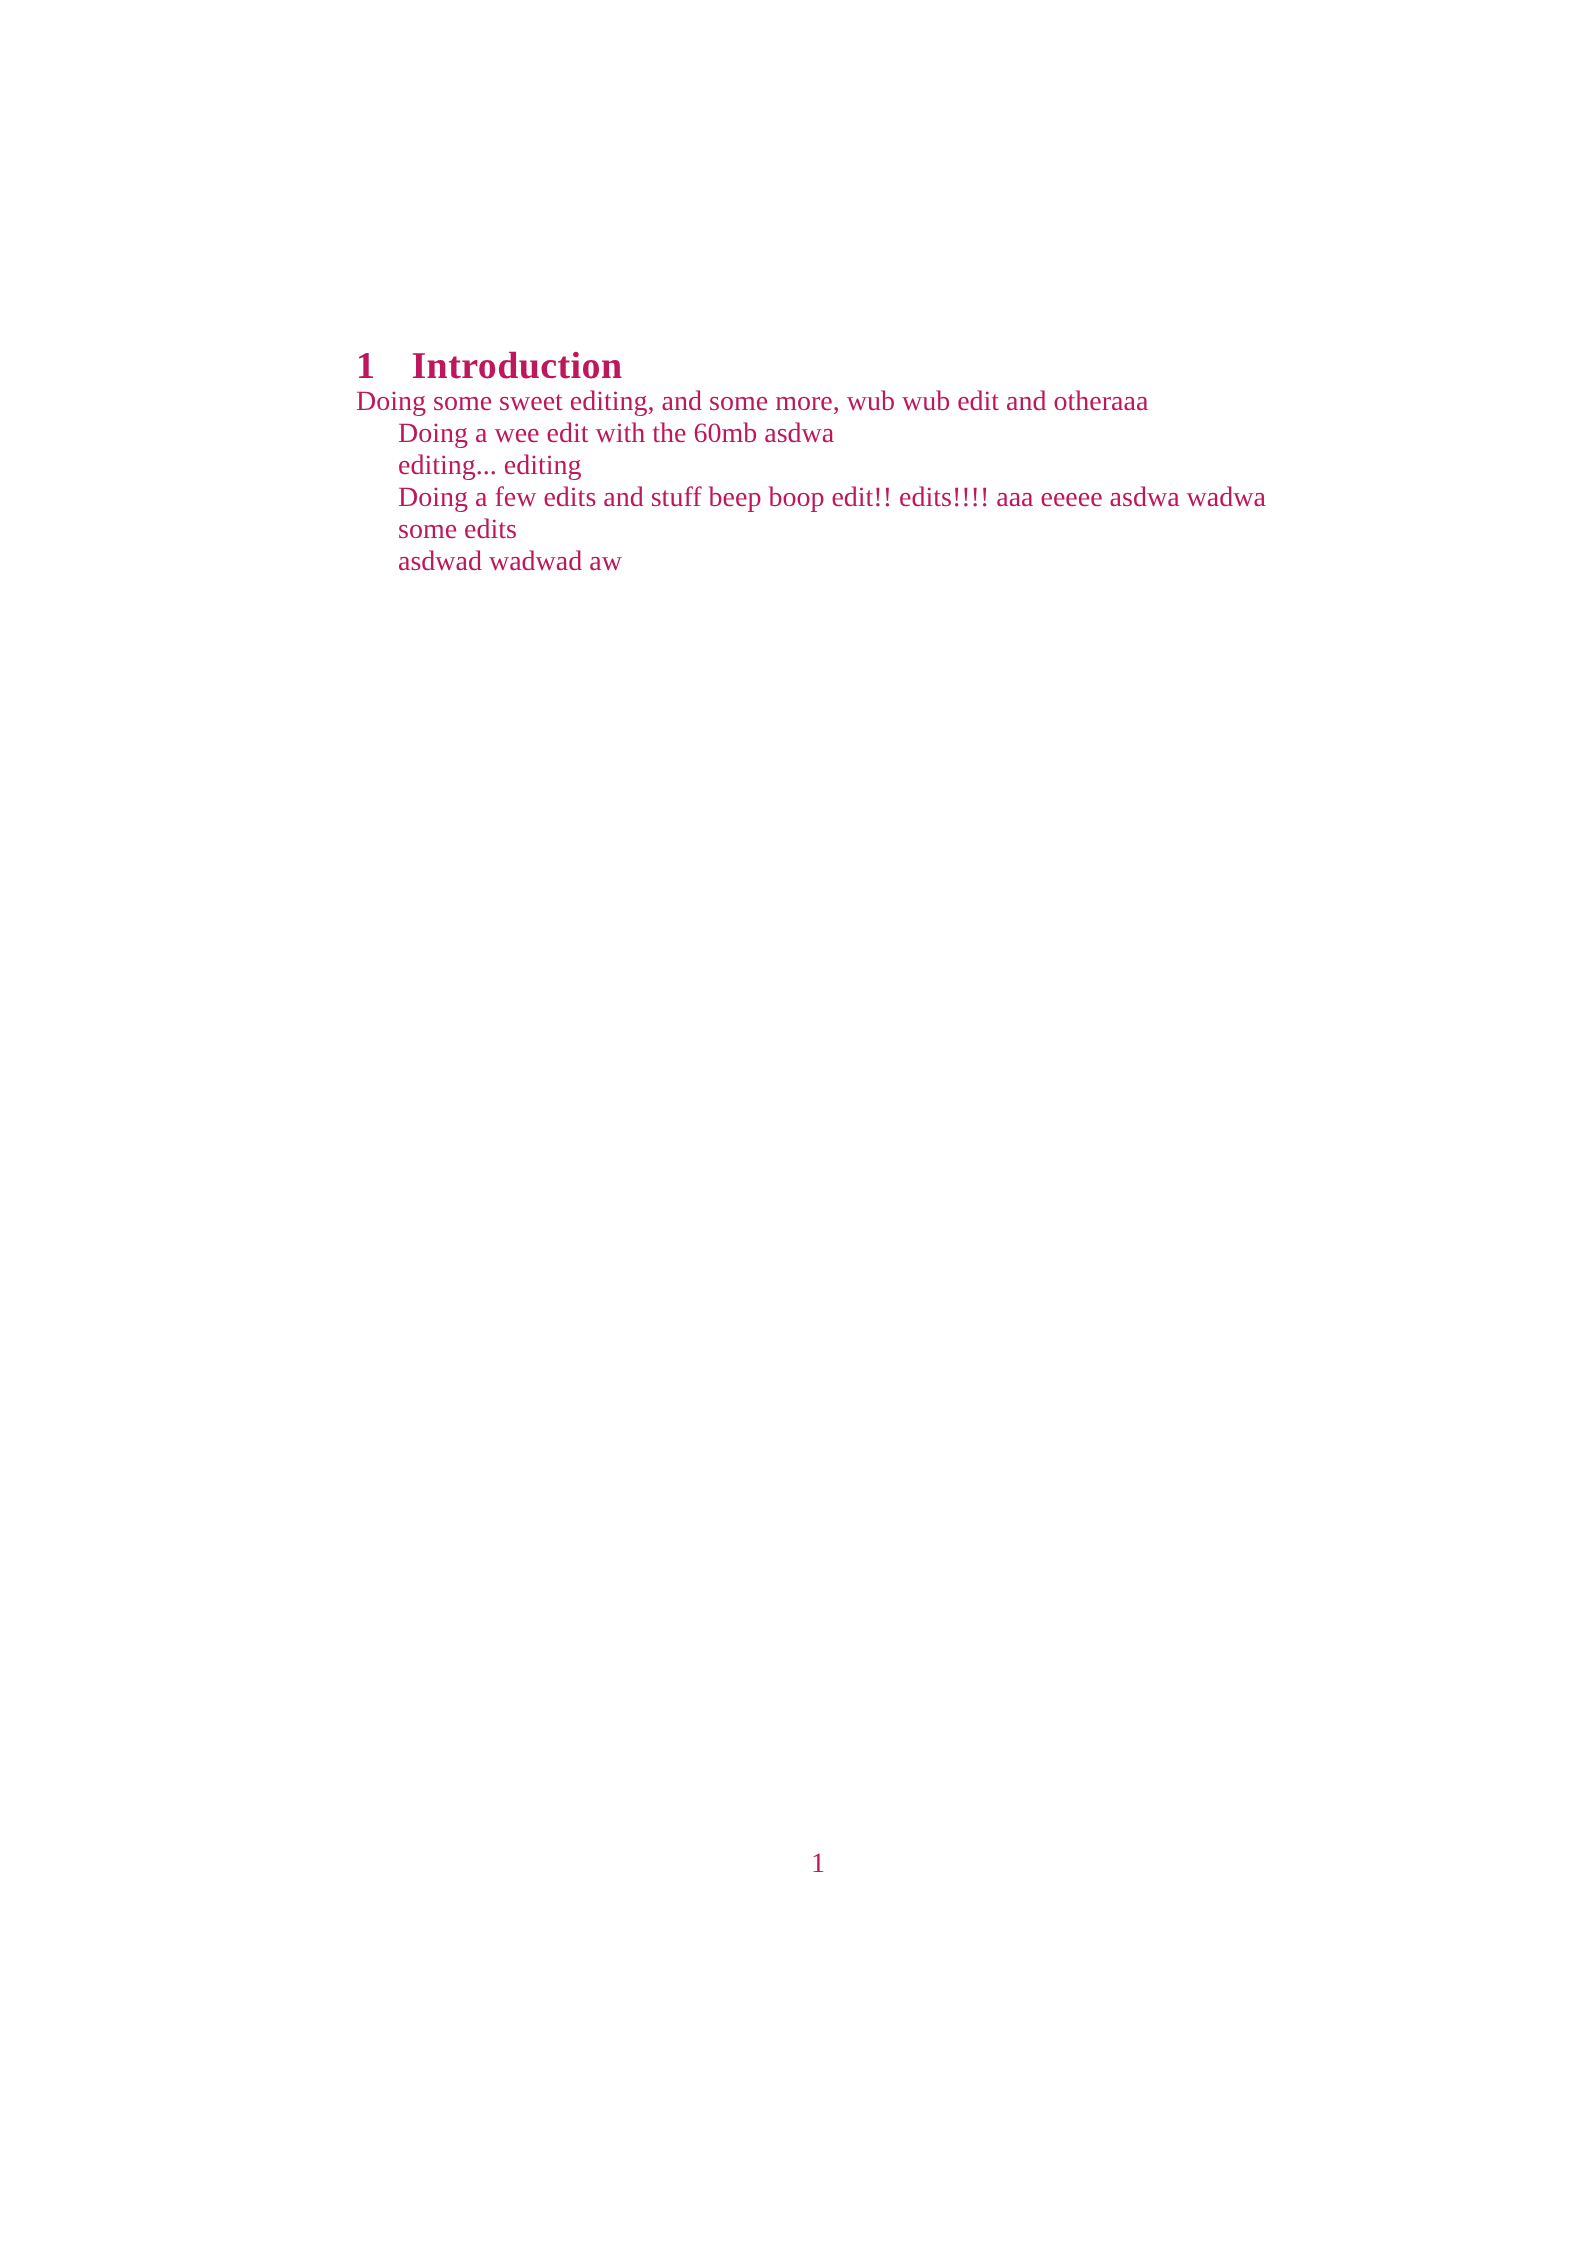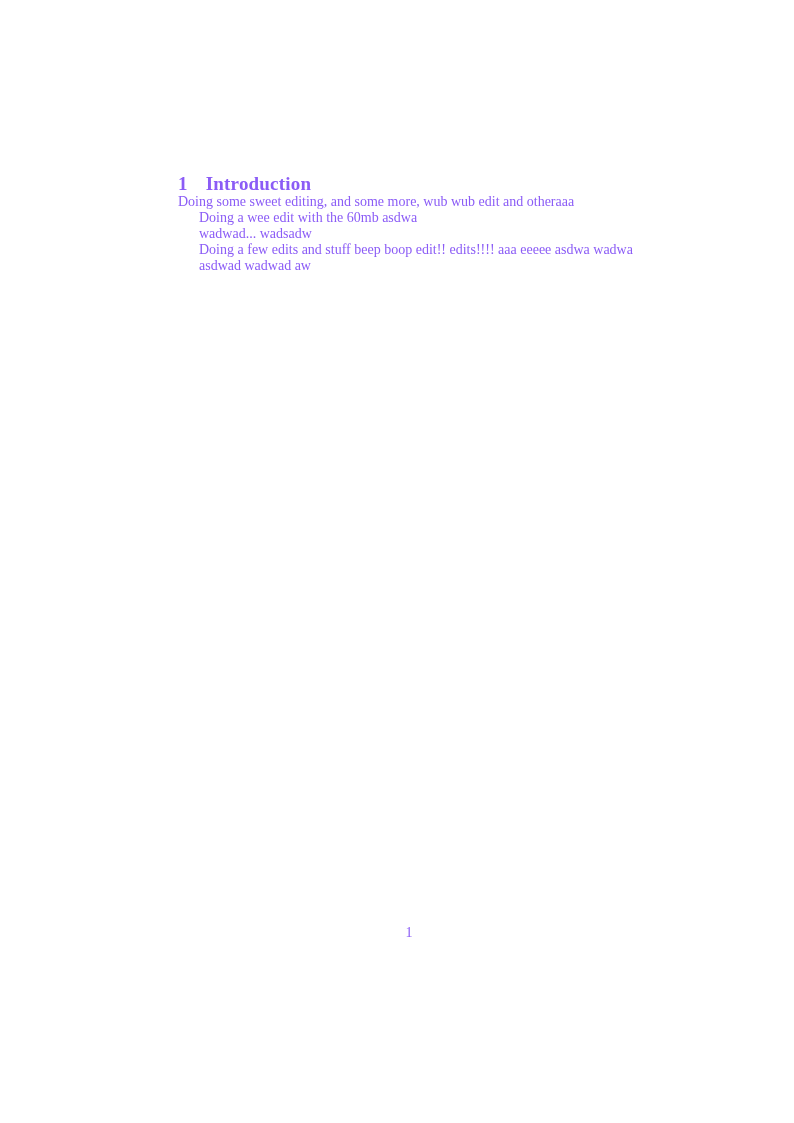--- a/index.html
+++ b/index.html
@@ -5,21 +5,21 @@
   html, body {
     margin: 0;
     padding: 0;
     background: #ffffff;
   }
   .page {
     position: relative;
     width: 794px;
     height: 1123px;
     background: #ffffff;
-    color: #8b5cf6;
+    color: #be185d;
     font-family: "Liberation Serif", "DejaVu Serif", serif;
     overflow: hidden;
   }
   .section-heading {
     position: absolute;
     left: 178px;
     top: 160px;
     font-size: 19px;
     font-weight: bold;
     line-height: 1.15;
@@ -62,20 +62,21 @@
 
 <div class="page">
 
   <h1 class="section-heading">
     <span class="sec-num">1</span><span>Introduction</span>
   </h1>
 
   <div class="body-text">
     <p class="noindent">Doing some sweet editing, and some more, wub wub edit and otheraaa</p>
     <p>Doing a wee edit with the 60mb asdwa</p>
-    <p>wadwad... wadsadw</p>
+    <p>editing... editing</p>
     <p>Doing a few edits and stuff beep boop edit!! edits!!!! aaa eeeee asdwa wadwa</p>
+    <p>some edits</p>
     <p>asdwad wadwad aw</p>
   </div>
 
   <div class="page-number">1</div>
 
 </div>
 
 </body></html>

